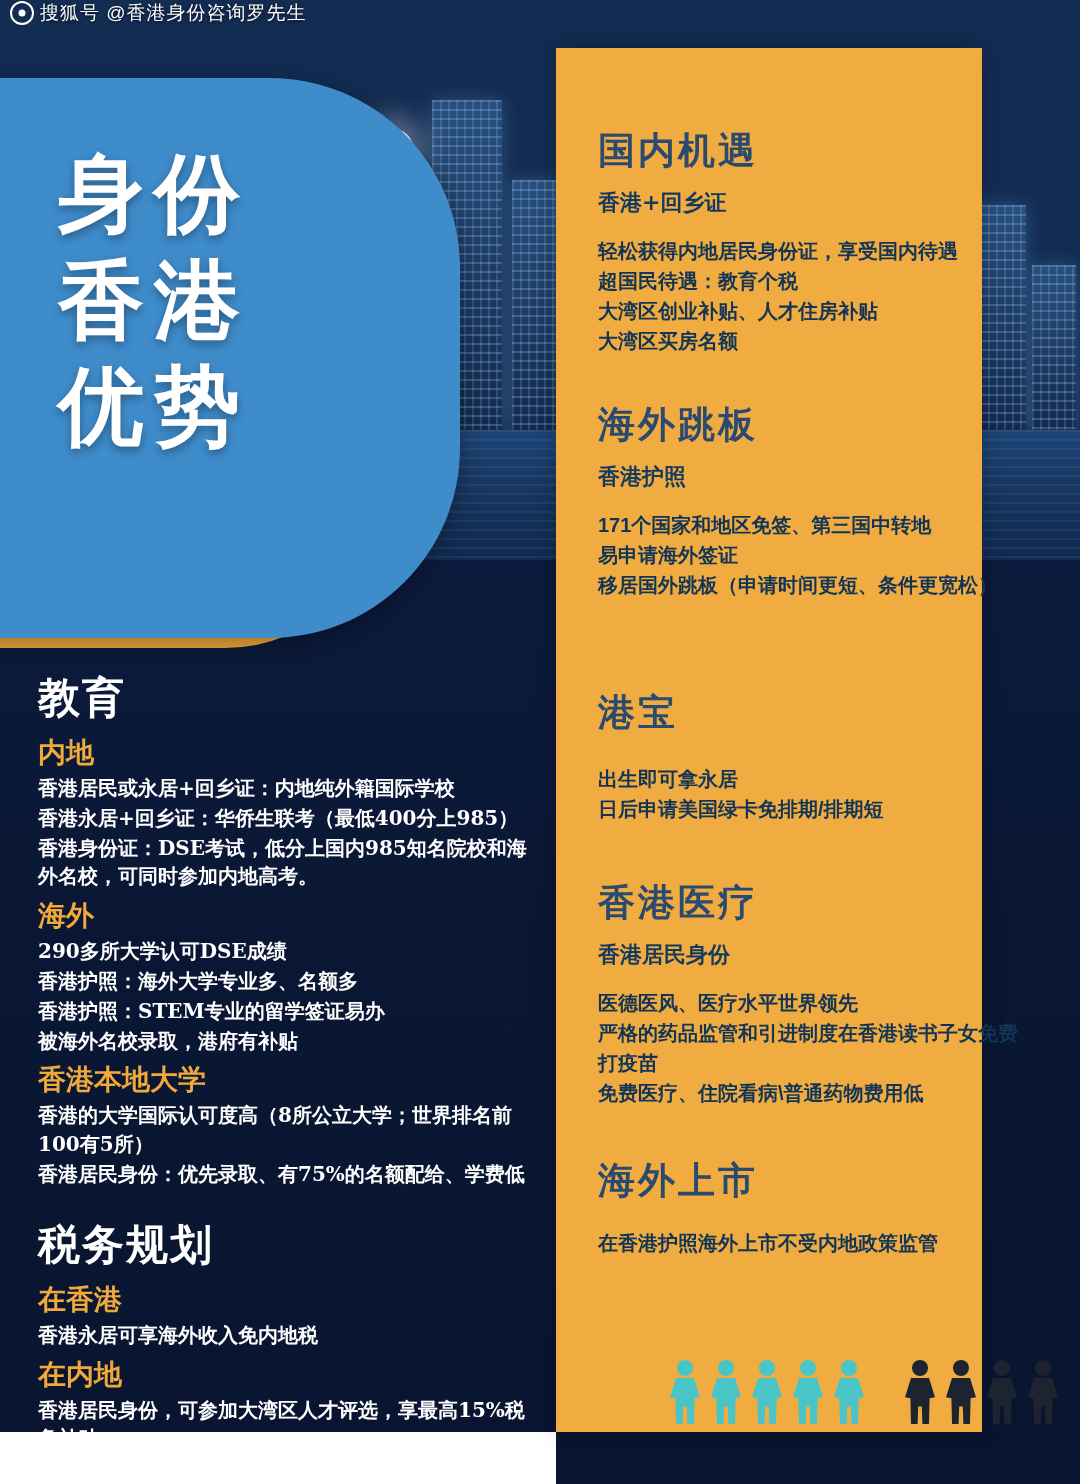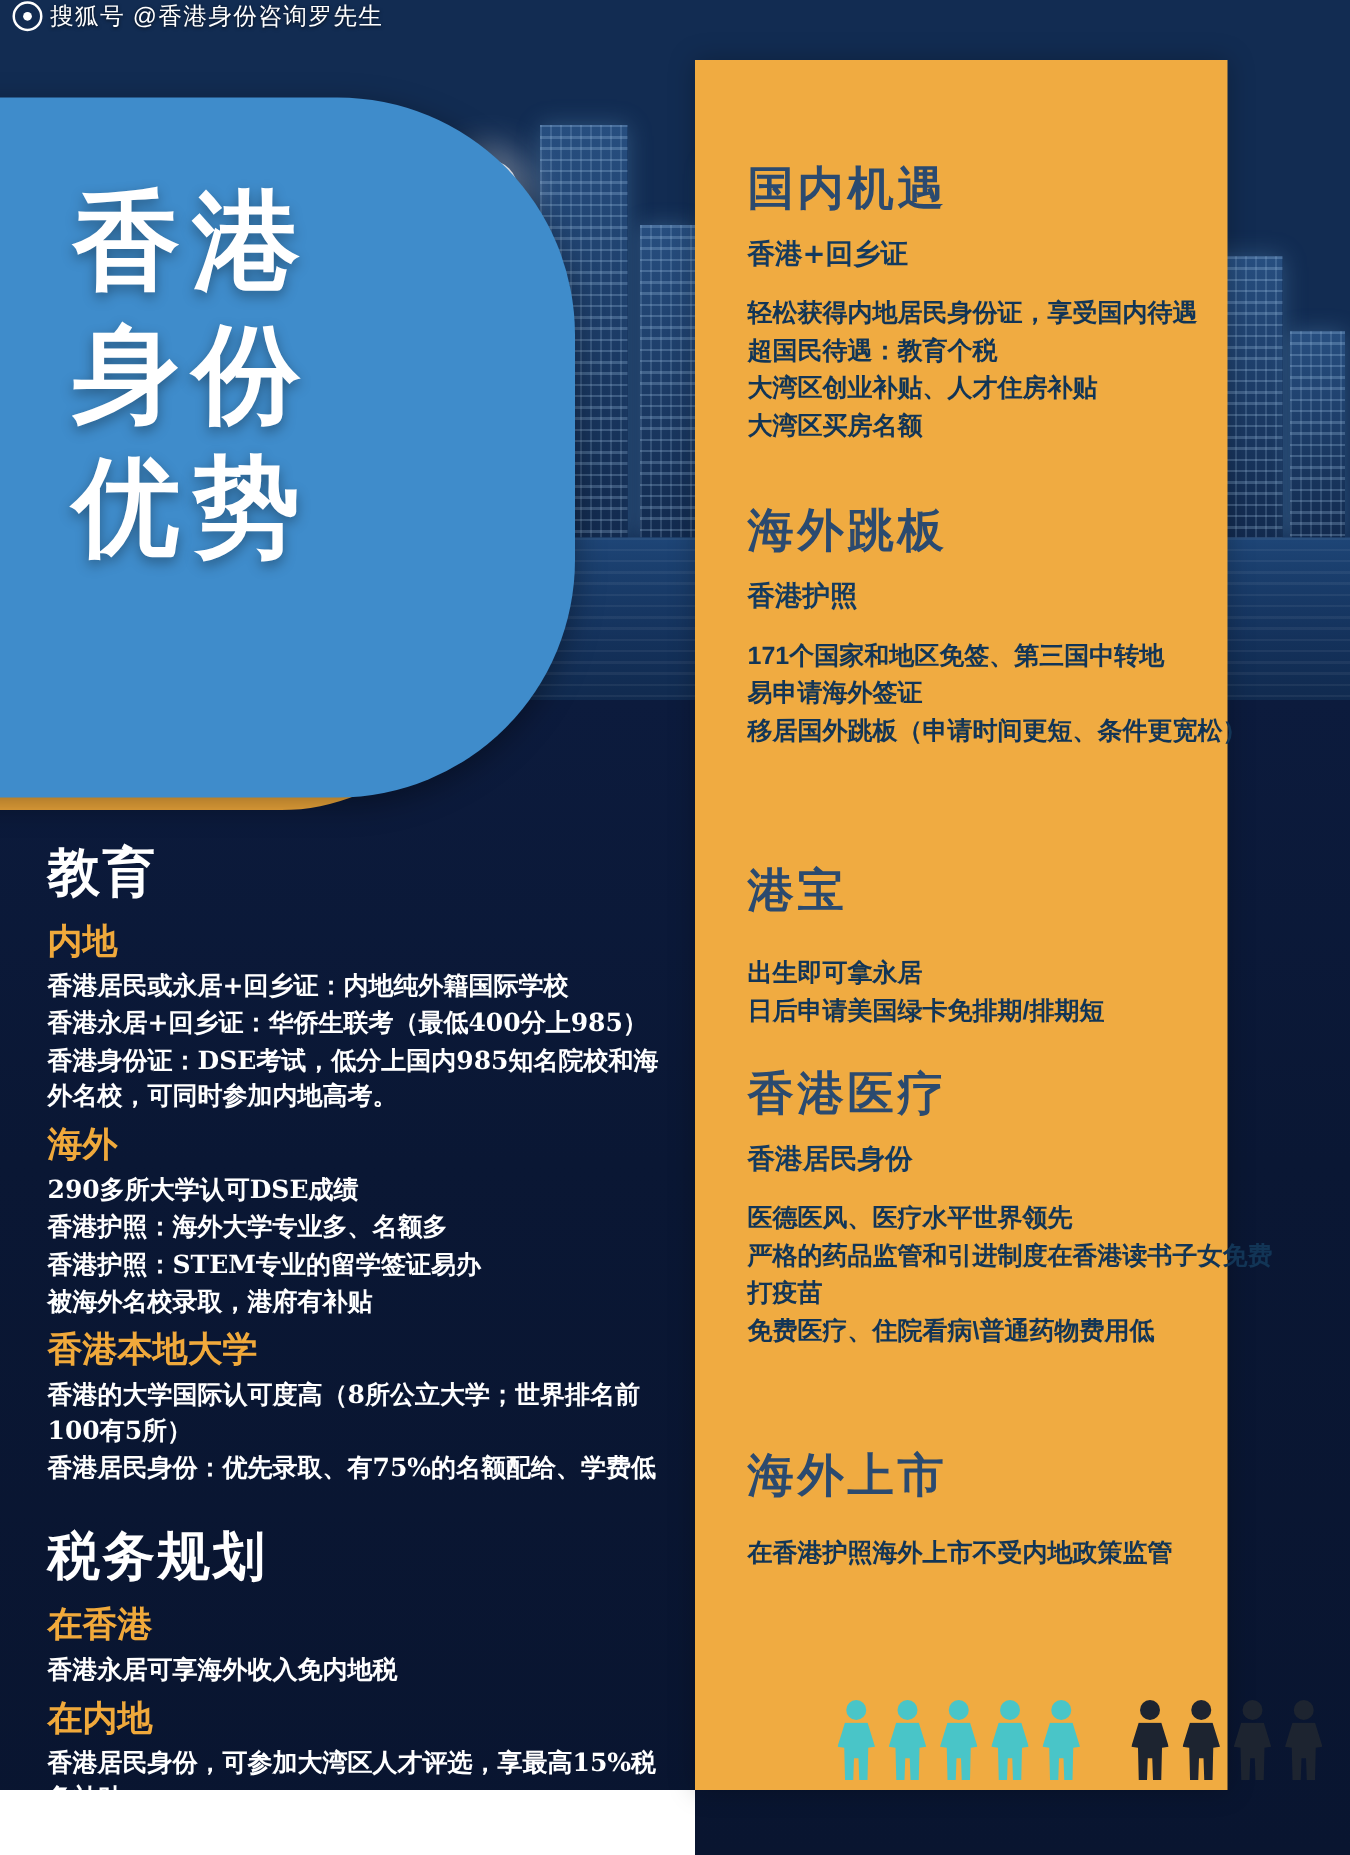--- a/index.html
+++ b/index.html
@@ -251,22 +251,22 @@
   <div class="darkbase"></div>
 
   <div class="watermark">
     <span class="wm-badge"></span>
     <span>搜狐号 @香港身份咨询罗先生</span>
   </div>
 
   <div class="title-card-accent"></div>
   <div class="title-card"></div>
   <div class="title-text">
+    <div>身份</div>
     <div>香港</div>
-    <div>身份</div>
     <div>优势</div>
   </div>
 
   <div class="left-col">
 
     <h2 class="sec-title">教育</h2>
 
     <div>
       <div class="sub-head">内地</div>
       <p class="line">香港居民或永居+回乡证：内地纯外籍国际学校</p>
@@ -320,21 +320,21 @@
       <p class="r-line">易申请海外签证</p>
       <p class="r-line">移居国外跳板（申请时间更短、条件更宽松）</p>
     </div>
 
     <div class="r-block" style="top:640px;">
       <h3 class="r-title">港宝</h3>
       <p class="r-line" style="margin-top:26px;">出生即可拿永居</p>
       <p class="r-line">日后申请美国绿卡免排期/排期短</p>
     </div>
 
-    <div class="r-block" style="top:802px;">
+    <div class="r-block" style="top:830px;">
       <h3 class="r-title">香港医疗</h3>
       <div class="r-sub">香港居民身份</div>
       <p class="r-line">医德医风、医疗水平世界领先</p>
       <p class="r-line">严格的药品监管和引进制度在香港读书子女免费打疫苗</p>
       <p class="r-line">免费医疗、住院看病\普通药物费用低</p>
     </div>
 
     <div class="r-block" style="top:1108px;">
       <h3 class="r-title">海外上市</h3>
       <p class="r-line" style="margin-top:22px;">在香港护照海外上市不受内地政策监管</p>

